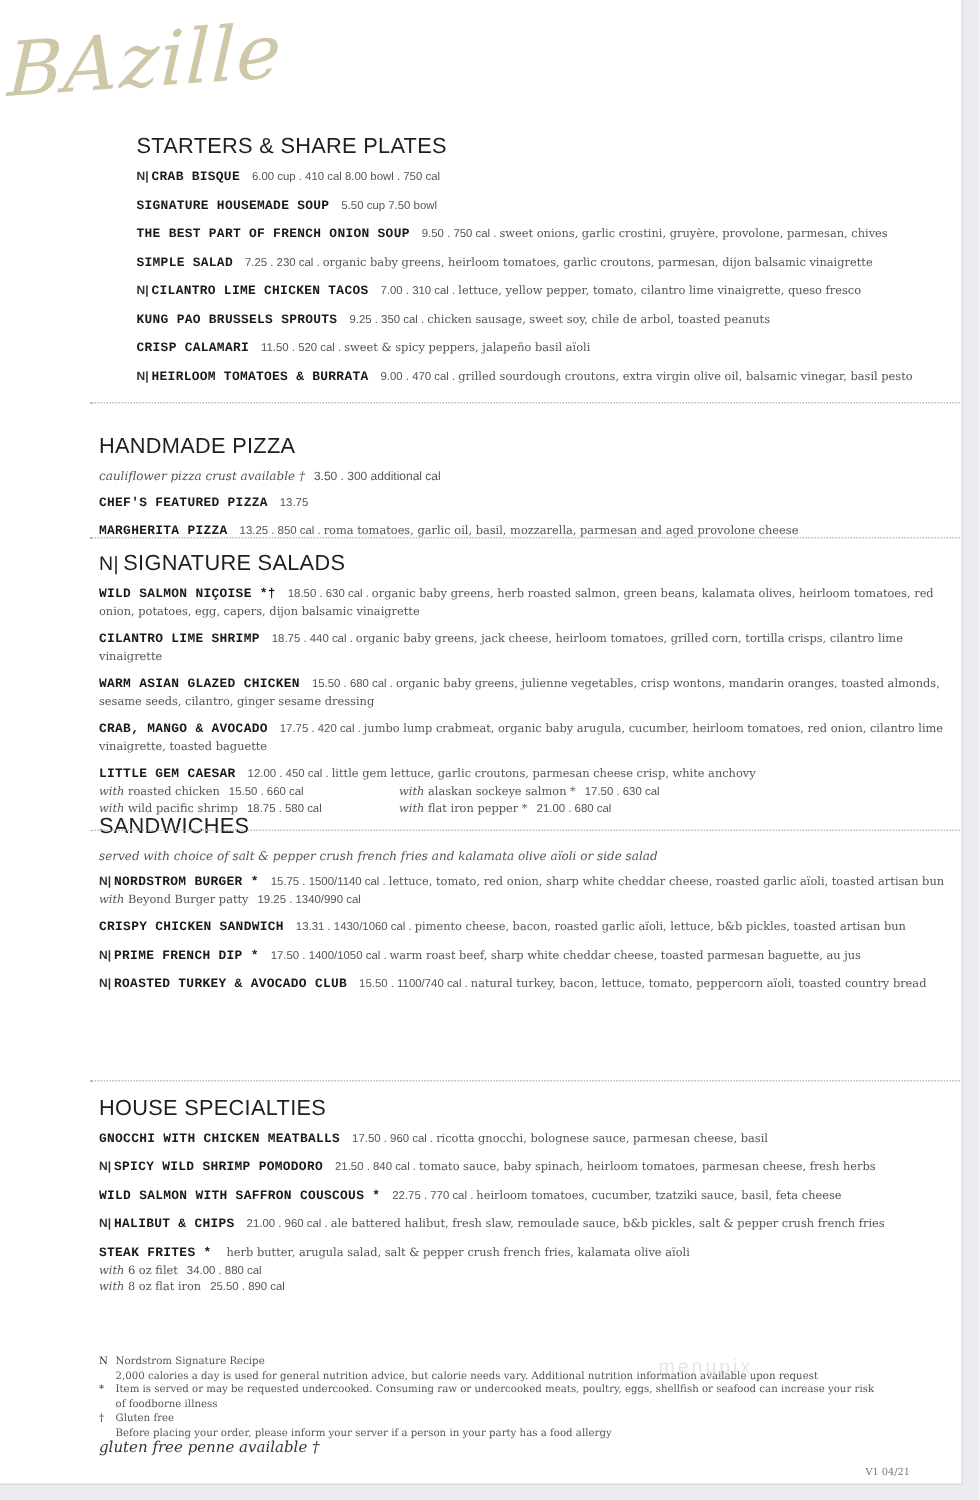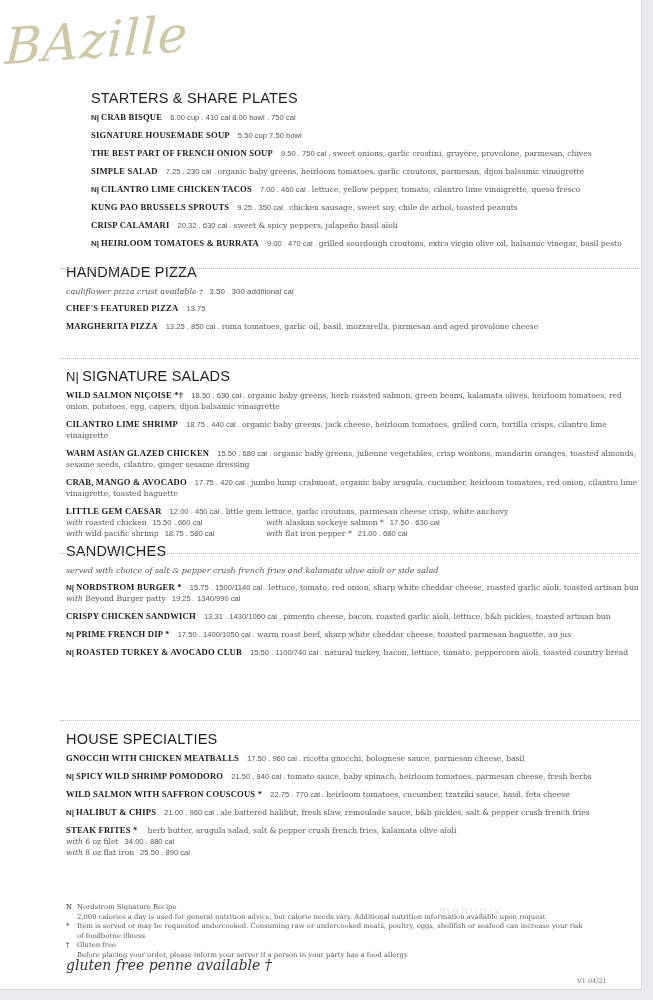--- a/index.html
+++ b/index.html
@@ -29,41 +29,41 @@
       height:20px; line-height:20px; margin:0 0 4px 0;
     }
     .sec-title .nmark { font-size:13px; margin-right:3px; }
     .sec-sub {
       font-family:"DejaVu Serif", serif; font-style:italic;
       font-size:8px; color:#555; margin:0 0 6px 0; line-height:11px;
     }
     .sec-sub .num { font-family:"Liberation Sans", sans-serif; font-style:normal; color:#555; margin-left:6px; }
     .item { font-size:8px; line-height:11px; margin-bottom:7px; color:#444; }
     .iname {
-      font-family:Liberation Serif, serif; font-weight:bold;
+      font-family:Liberation Mono, monospace; font-weight:bold;
       color:#1a1a1a; font-size:8.6px; letter-spacing:0.2px;
     }
     .nm { font-family:"Liberation Sans", sans-serif; font-weight:bold; color:#333; margin-right:2px; }
     .price { font-family:"Liberation Sans", sans-serif; color:#555; margin-left:8px; font-size:7.6px; }
     .desc { font-family:"DejaVu Serif", serif; color:#555; font-size:7.6px; }
     .sub { font-family:"DejaVu Serif", serif; font-size:7.6px; color:#555; line-height:11px; }
     .sub i { }
     .sub .num { font-family:"Liberation Sans", sans-serif; margin-left:6px; }
     .subgrid { display:grid; grid-template-columns:200px 250px; }
     .divider {
       position:absolute; left:60px; width:580px; height:0;
       border-top:1px dotted #b9b9b9;
     }
     .footer {
       position:absolute; left:66px; top:903px; width:520px;
       font-family:"DejaVu Serif", serif; font-size:6.8px; color:#555; line-height:9.5px;
     }
     .frow { display:flex; }
     .fmark { width:11px; flex:none; color:#333; }
-    .fitalic { font-style:italic; font-size:14px; color:#333; margin-top:1px; }
+    .fitalic { font-style:italic; font-size:10px; color:#333; margin-top:1px; }
     .version {
       position:absolute; left:577px; top:977px;
       font-family:"DejaVu Serif", serif; font-size:6.5px; color:#777;
     }
     .watermark {
       position:absolute; left:439px; top:903px;
       font-family:"Liberation Sans", sans-serif; font-size:13px; color:rgba(180,180,180,0.35);
       letter-spacing:2px;
     }
   </style>
@@ -74,27 +74,27 @@
   <div class="logo">BAzille</div>
 
   <div class="content">
 
     <div class="section" style="top:88px;margin-left:25px;">
       <div class="sec-title">STARTERS &amp; SHARE PLATES</div>
       <div class="item"><span class="nm">N|</span><span class="iname">CRAB BISQUE</span><span class="price">6.00 cup . 410 cal   8.00 bowl . 750 cal</span></div>
       <div class="item"><span class="iname">SIGNATURE HOUSEMADE SOUP</span><span class="price">5.50 cup   7.50 bowl</span></div>
       <div class="item"><span class="iname">THE BEST PART OF FRENCH ONION SOUP</span><span class="price">9.50 . 750 cal .</span> <span class="desc">sweet onions, garlic crostini, gruyère, provolone, parmesan, chives</span></div>
       <div class="item"><span class="iname">SIMPLE SALAD</span><span class="price">7.25 . 230 cal .</span> <span class="desc">organic baby greens, heirloom tomatoes, garlic croutons, parmesan, dijon balsamic vinaigrette</span></div>
-      <div class="item"><span class="nm">N|</span><span class="iname">CILANTRO LIME CHICKEN TACOS</span><span class="price">7.00 . 460 cal .</span> <span class="desc">lettuce, yellow pepper, tomato, cilantro lime vinaigrette, queso fresco</span></div>
+      <div class="item"><span class="nm">N|</span><span class="iname">CILANTRO LIME CHICKEN TACOS</span><span class="price">7.00 . 310 cal .</span> <span class="desc">lettuce, yellow pepper, tomato, cilantro lime vinaigrette, queso fresco</span></div>
       <div class="item"><span class="iname">KUNG PAO BRUSSELS SPROUTS</span><span class="price">9.25 . 350 cal .</span> <span class="desc">chicken sausage, sweet soy, chile de arbol, toasted peanuts</span></div>
-      <div class="item"><span class="iname">CRISP CALAMARI</span><span class="price">20.32 . 630 cal .</span> <span class="desc">sweet &amp; spicy peppers, jalapeño basil aïoli</span></div>
+      <div class="item"><span class="iname">CRISP CALAMARI</span><span class="price">11.50 . 520 cal .</span> <span class="desc">sweet &amp; spicy peppers, jalapeño basil aïoli</span></div>
       <div class="item"><span class="nm">N|</span><span class="iname">HEIRLOOM TOMATOES &amp; BURRATA</span><span class="price">9.00 . 470 cal .</span> <span class="desc">grilled sourdough croutons, extra virgin olive oil, balsamic vinegar, basil pesto</span></div>
     </div>
 
-    <div class="section" style="top:262px;">
+    <div class="section" style="top:288px;">
       <div class="sec-title">HANDMADE PIZZA</div>
       <div class="sec-sub"><span>cauliflower pizza crust available †</span><span class="num">3.50 . 300 additional cal</span></div>
       <div class="item"><span class="iname">CHEF'S FEATURED PIZZA</span><span class="price">13.75</span></div>
       <div class="item"><span class="iname">MARGHERITA PIZZA</span><span class="price">13.25 . 850 cal .</span> <span class="desc">roma tomatoes, garlic oil, basil, mozzarella, parmesan and aged provolone cheese</span></div>
     </div>
 
     <div class="section" style="top:366px;">
       <div class="sec-title"><span class="nmark">N|</span><span>SIGNATURE SALADS</span></div>
       <div class="item"><span class="iname">WILD SALMON NIÇOISE *†</span><span class="price">18.50 . 630 cal .</span> <span class="desc">organic baby greens, herb roasted salmon, green beans, kalamata olives, heirloom tomatoes, red onion, potatoes, egg, capers, dijon balsamic vinaigrette</span></div>
       <div class="item"><span class="iname">CILANTRO LIME SHRIMP</span><span class="price">18.75 . 440 cal .</span> <span class="desc">organic baby greens, jack cheese, heirloom tomatoes, grilled corn, tortilla crisps, cilantro lime vinaigrette</span></div>

